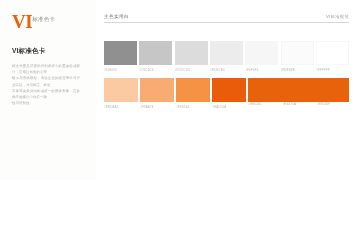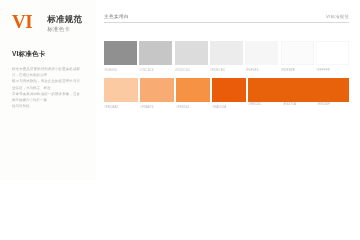--- a/index.html
+++ b/index.html
@@ -31,21 +31,21 @@
     height: 180px;
     flex: 0 0 96px;
     background: #fdfdfb;
     box-sizing: border-box;
     padding: 13px 10px 0 12px;
   }
 
   .brand-row {
     display: flex;
     align-items: flex-start;
-    gap: 15px;
+    gap: 0;
   }
   .brand-vi {
     font-size: 19px;
     line-height: 17px;
     font-weight: 700;
     color: #e8620c;
     letter-spacing: -0.5px;
     font-family: "Liberation Serif", "DejaVu Serif", serif;
   }
   .brand-text {
@@ -164,21 +164,20 @@
 </head>
 <body>
 
 <div id="page">
 
   <div id="left-panel">
 
     <div class="brand-row">
       <div class="brand-vi">VI</div>
       <div class="brand-text">
-        <div class="brand-title">标准规范</div>
         <div class="brand-sub">标准色卡</div>
       </div>
     </div>
 
     <div class="panel-heading">VI标准色卡</div>
 
     <div class="panel-body">
       <p>标准色是品牌视觉识别系统中的重要组成部分，它通过色彩的心理</p>
       <p>暗示与情感联想，传达企业的经营理念与行业特征，并与标志、标准</p>
       <p>字体等要素共同构成统一的视觉形象，在各类应用媒介中保持一致</p>

